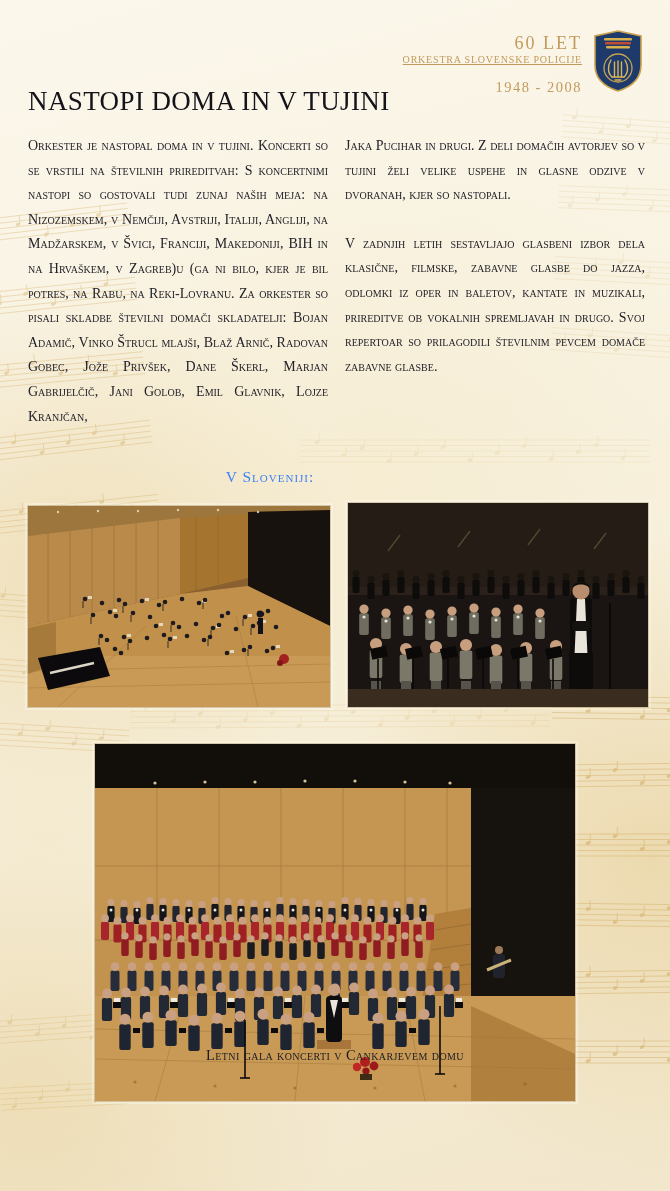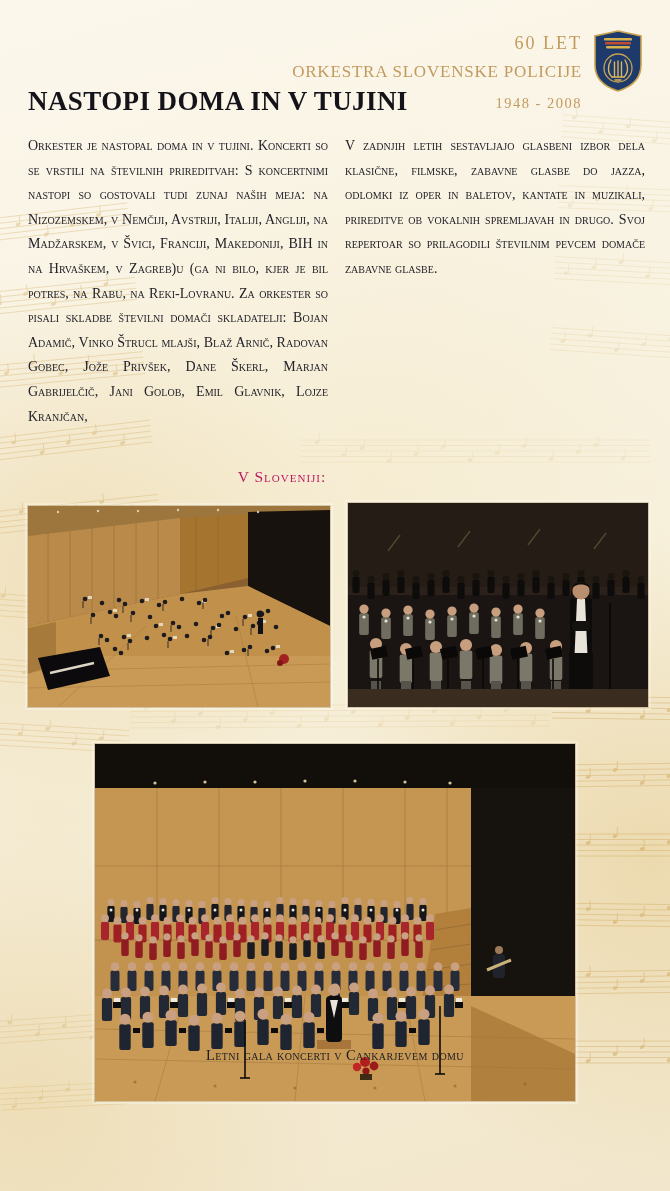--- a/index.html
+++ b/index.html
@@ -9,30 +9,30 @@
     background:
       radial-gradient(circle at 8% 48%, rgba(221,185,105,.30), rgba(221,185,105,0) 34%),
       radial-gradient(circle at 97% 72%, rgba(219,182,100,.34), rgba(219,182,100,0) 30%),
       radial-gradient(circle at 4% 92%, rgba(219,182,100,.25), rgba(219,182,100,0) 25%),
       radial-gradient(circle at 55% 40%, rgba(235,212,150,.18), rgba(235,212,150,0) 45%),
       linear-gradient(165deg,#fbf7eb 0%,#f7f0dc 55%,#f2e7cc 100%);
   }
   .decor{position:absolute;pointer-events:none;}
   .header{position:absolute;top:33px;right:88px;text-align:right;color:#c39a5e;line-height:1.12;}
   .header .big{font-size:18px;letter-spacing:2px;font-variant:small-caps;}
-  .header .org{font-size:17px;letter-spacing:.8px;margin-top:9px;font-variant:small-caps;}
+  .header .org{font-size:10px;letter-spacing:.8px;margin-top:1px;font-variant:small-caps;text-decoration:underline;}
   .header .yrs{font-size:14.5px;letter-spacing:1.5px;margin-top:14px;}
   .badge{position:absolute;top:30px;right:26px;width:52px;height:62px;}
   .title{position:absolute;left:28px;top:86px;font-size:27px;color:#14131a;letter-spacing:.4px;white-space:nowrap;}
   .cols{position:absolute;left:28px;top:134px;width:618px;display:flex;gap:17px;}
   .col{width:300px;font-size:14px;line-height:24.6px;text-align:justify;
        font-variant:small-caps;color:#23222a;}
   .col p{margin:0 0 24px 0;}
-  .section-heading{position:absolute;left:12px;top:468px;width:540px;text-align:center;
-       font-variant:small-caps;font-size:15.5px;letter-spacing:1px;color:#be185d;}
+  .section-heading{position:absolute;left:0;top:468px;width:540px;text-align:center;
+       font-variant:small-caps;font-size:15.5px;letter-spacing:1px;color:#3b82f6;}
   .photo{position:absolute;box-shadow:0 0 0 1px rgba(122,94,44,.28), 0 0 0 3px rgba(255,252,240,.35);}
   .photo svg{display:block;}
   .caption{position:absolute;left:95px;top:1043px;width:480px;text-align:center;
        font-variant:small-caps;font-size:14.5px;line-height:24px;color:#1c1b22;letter-spacing:.4px;}
 </style>
 </head>
 <body>
 
 <div class="decor staff-decor" style="left:-28px;top:205px;width:175px;height:380px;opacity:.45;transform:rotate(-6deg);"><svg width="175" height="380" viewBox="0 0 175 380">
       <line x1="0" y1="8" x2="175" y2="6" stroke="#cfa85f" stroke-width="0.9" opacity="0.8"></line>
@@ -441,27 +441,28 @@
       <path d="M33 30 C36.5 36 36.5 43 32 47"></path>
       <path d="M20 47 L32 47"></path>
       <path d="M22.5 32 L22.5 47"></path>
       <path d="M26 31 L26 47"></path>
       <path d="M29.5 32 L29.5 47"></path>
       <path d="M23 50 L29 50"></path>
     </g>
   </svg>
 </div>
 
-<h1 class="title" style="margin:0;font-weight:700;">NASTOPI DOMA IN V TUJINI</h1>
+<h1 class="title" style="margin:0;font-weight:400;">NASTOPI DOMA IN V TUJINI</h1>
 
 <div class="cols">
   <div class="col">
     <p>Orkester je nastopal doma in v tujini. Koncerti so se vrstili na številnih prireditvah: S koncertnimi nastopi so gostovali tudi zunaj naših meja: na Nizozemskem, v Nemčiji, Avstriji, Italiji, Angliji, na Madžarskem, v Švici, Franciji, Makedoniji, BIH in na Hrvaškem, v Zagreb)u (ga ni bilo, kjer je bil potres, na Rabu, na Reki-Lovranu. Za orkester so pisali skladbe številni domači skladatelji: Bojan Adamič, Vinko Štrucl mlajši, Blaž Arnič, Radovan Gobec, Jože Privšek, Dane Škerl, Marjan Gabrijelčič, Jani Golob, Emil Glavnik, Lojze Kranjčan,</p>
   </div>
   <div class="col">
+    <p>Jaka Pucihar in drugi. Z deli domačih avtorjev so v tujini želi velike uspehe in glasne odzive v dvoranah, kjer so nastopali.</p>
     <p>V zadnjih letih sestavljajo glasbeni izbor dela klasične, filmske, zabavne glasbe do jazza, odlomki iz oper in baletov, kantate in muzikali, prireditve ob vokalnih spremljavah in drugo. Svoj repertoar so prilagodili številnim pevcem domače zabavne glasbe.</p>
   </div>
 </div>
 
 <div class="section-heading">V Sloveniji:</div>
 
 <div class="photo" style="left:28px;top:506px;width:302px;height:201px;">
   <svg id="photo1" width="302" height="201" viewBox="0 0 302 201">
     <rect width="302" height="201" fill="#8a6030"></rect>
     <polygon points="0,0 302,0 302,12 0,30" fill="#9d763e"></polygon>

